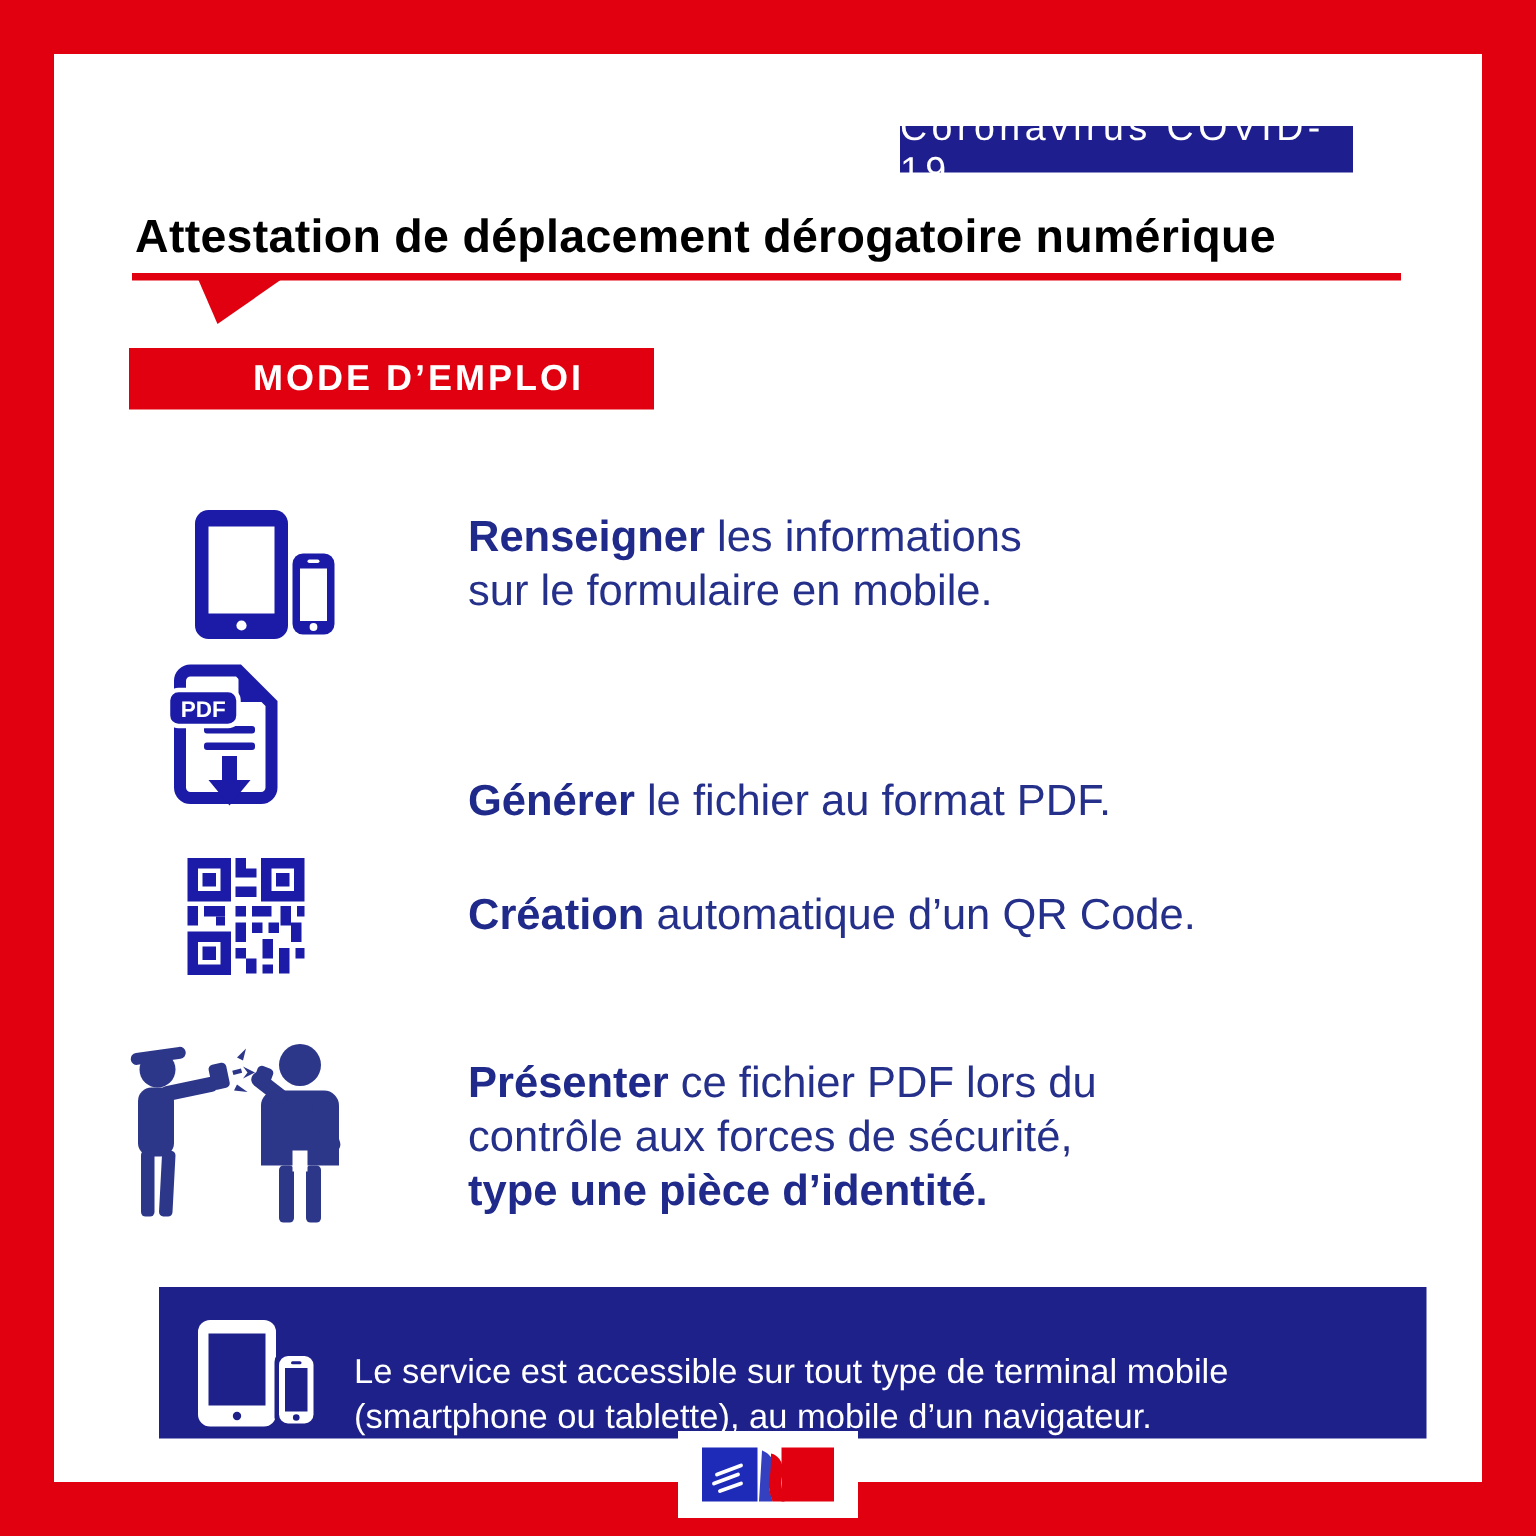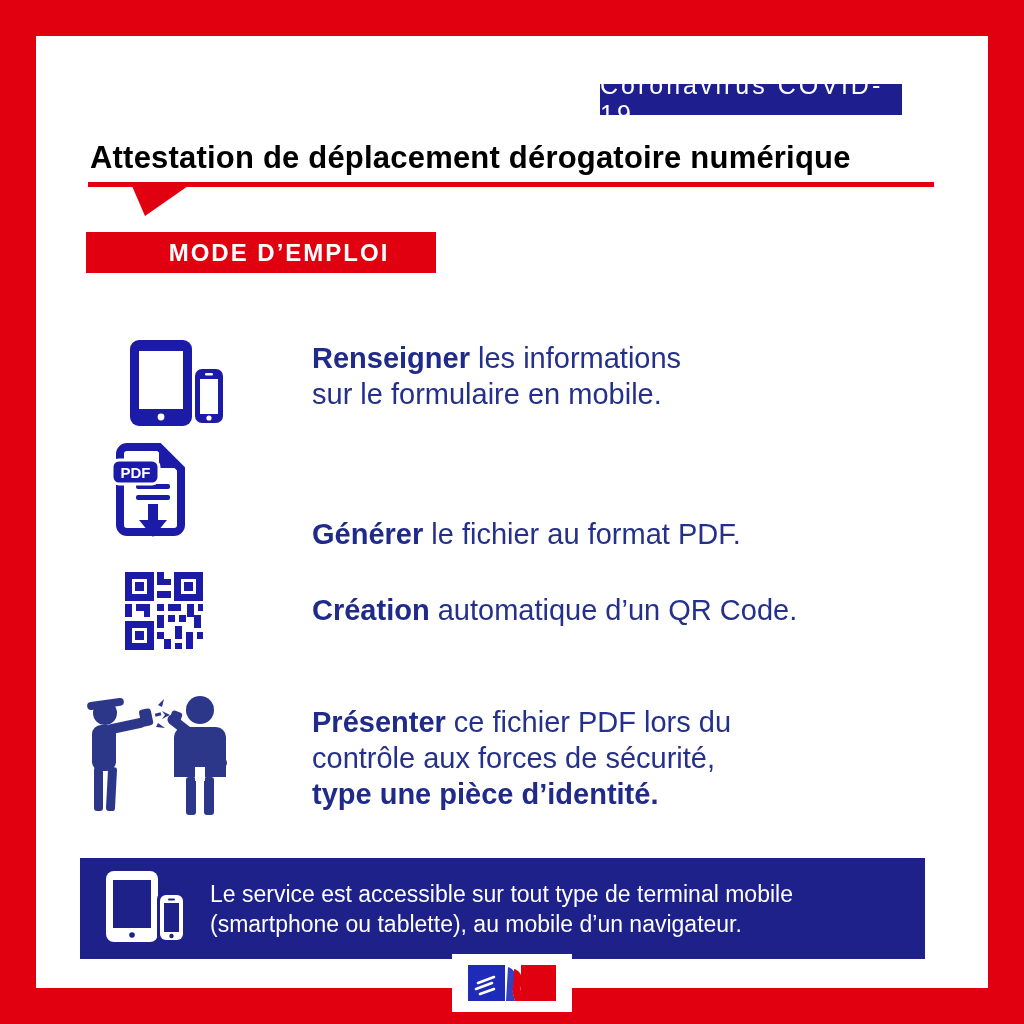--- a/index.html
+++ b/index.html
@@ -11,22 +11,22 @@
     color:#fff;font-size:25px;letter-spacing:3px;display:flex;align-items:center;justify-content:center;}
   .title{position:absolute;left:90px;top:140px;width:900px;font-size:31px;font-weight:bold;color:#000000;letter-spacing:0.2px;}
   .underline{position:absolute;left:88px;top:180px;}
   .mode-box{position:absolute;left:86px;top:232px;width:314px;height:41px;background:#e1000f;
     color:#fff;font-weight:bold;font-size:24px;letter-spacing:2px;display:flex;align-items:center;justify-content:center;padding-left:36px;}
 
   .step-text{position:absolute;color:#25308a;font-size:29px;line-height:36px;}
   .step-text b{font-weight:bold;color:#1f2a8a;}
   .icon{position:absolute;}
 
-  .banner{position:absolute;left:80px;top:858px;width:845px;height:101px;background:#1e2189;
-    display:flex;align-items:center;}
+  .banner{position:absolute;left:106px;top:858px;width:845px;height:101px;background:#1e2189;
+    display:flex;align-items:flex-end;}
   .banner-icon{margin-left:24px;flex:0 0 auto;}
   .banner-text{margin-left:22px;color:#ffffff;font-size:23px;line-height:30px;}
 
   .logo-tab{position:absolute;left:452px;top:954px;width:120px;height:58px;background:#ffffff;
     display:flex;align-items:center;justify-content:center;}
 </style>
 </head>
 <body>
 
 <div class="canvas">

